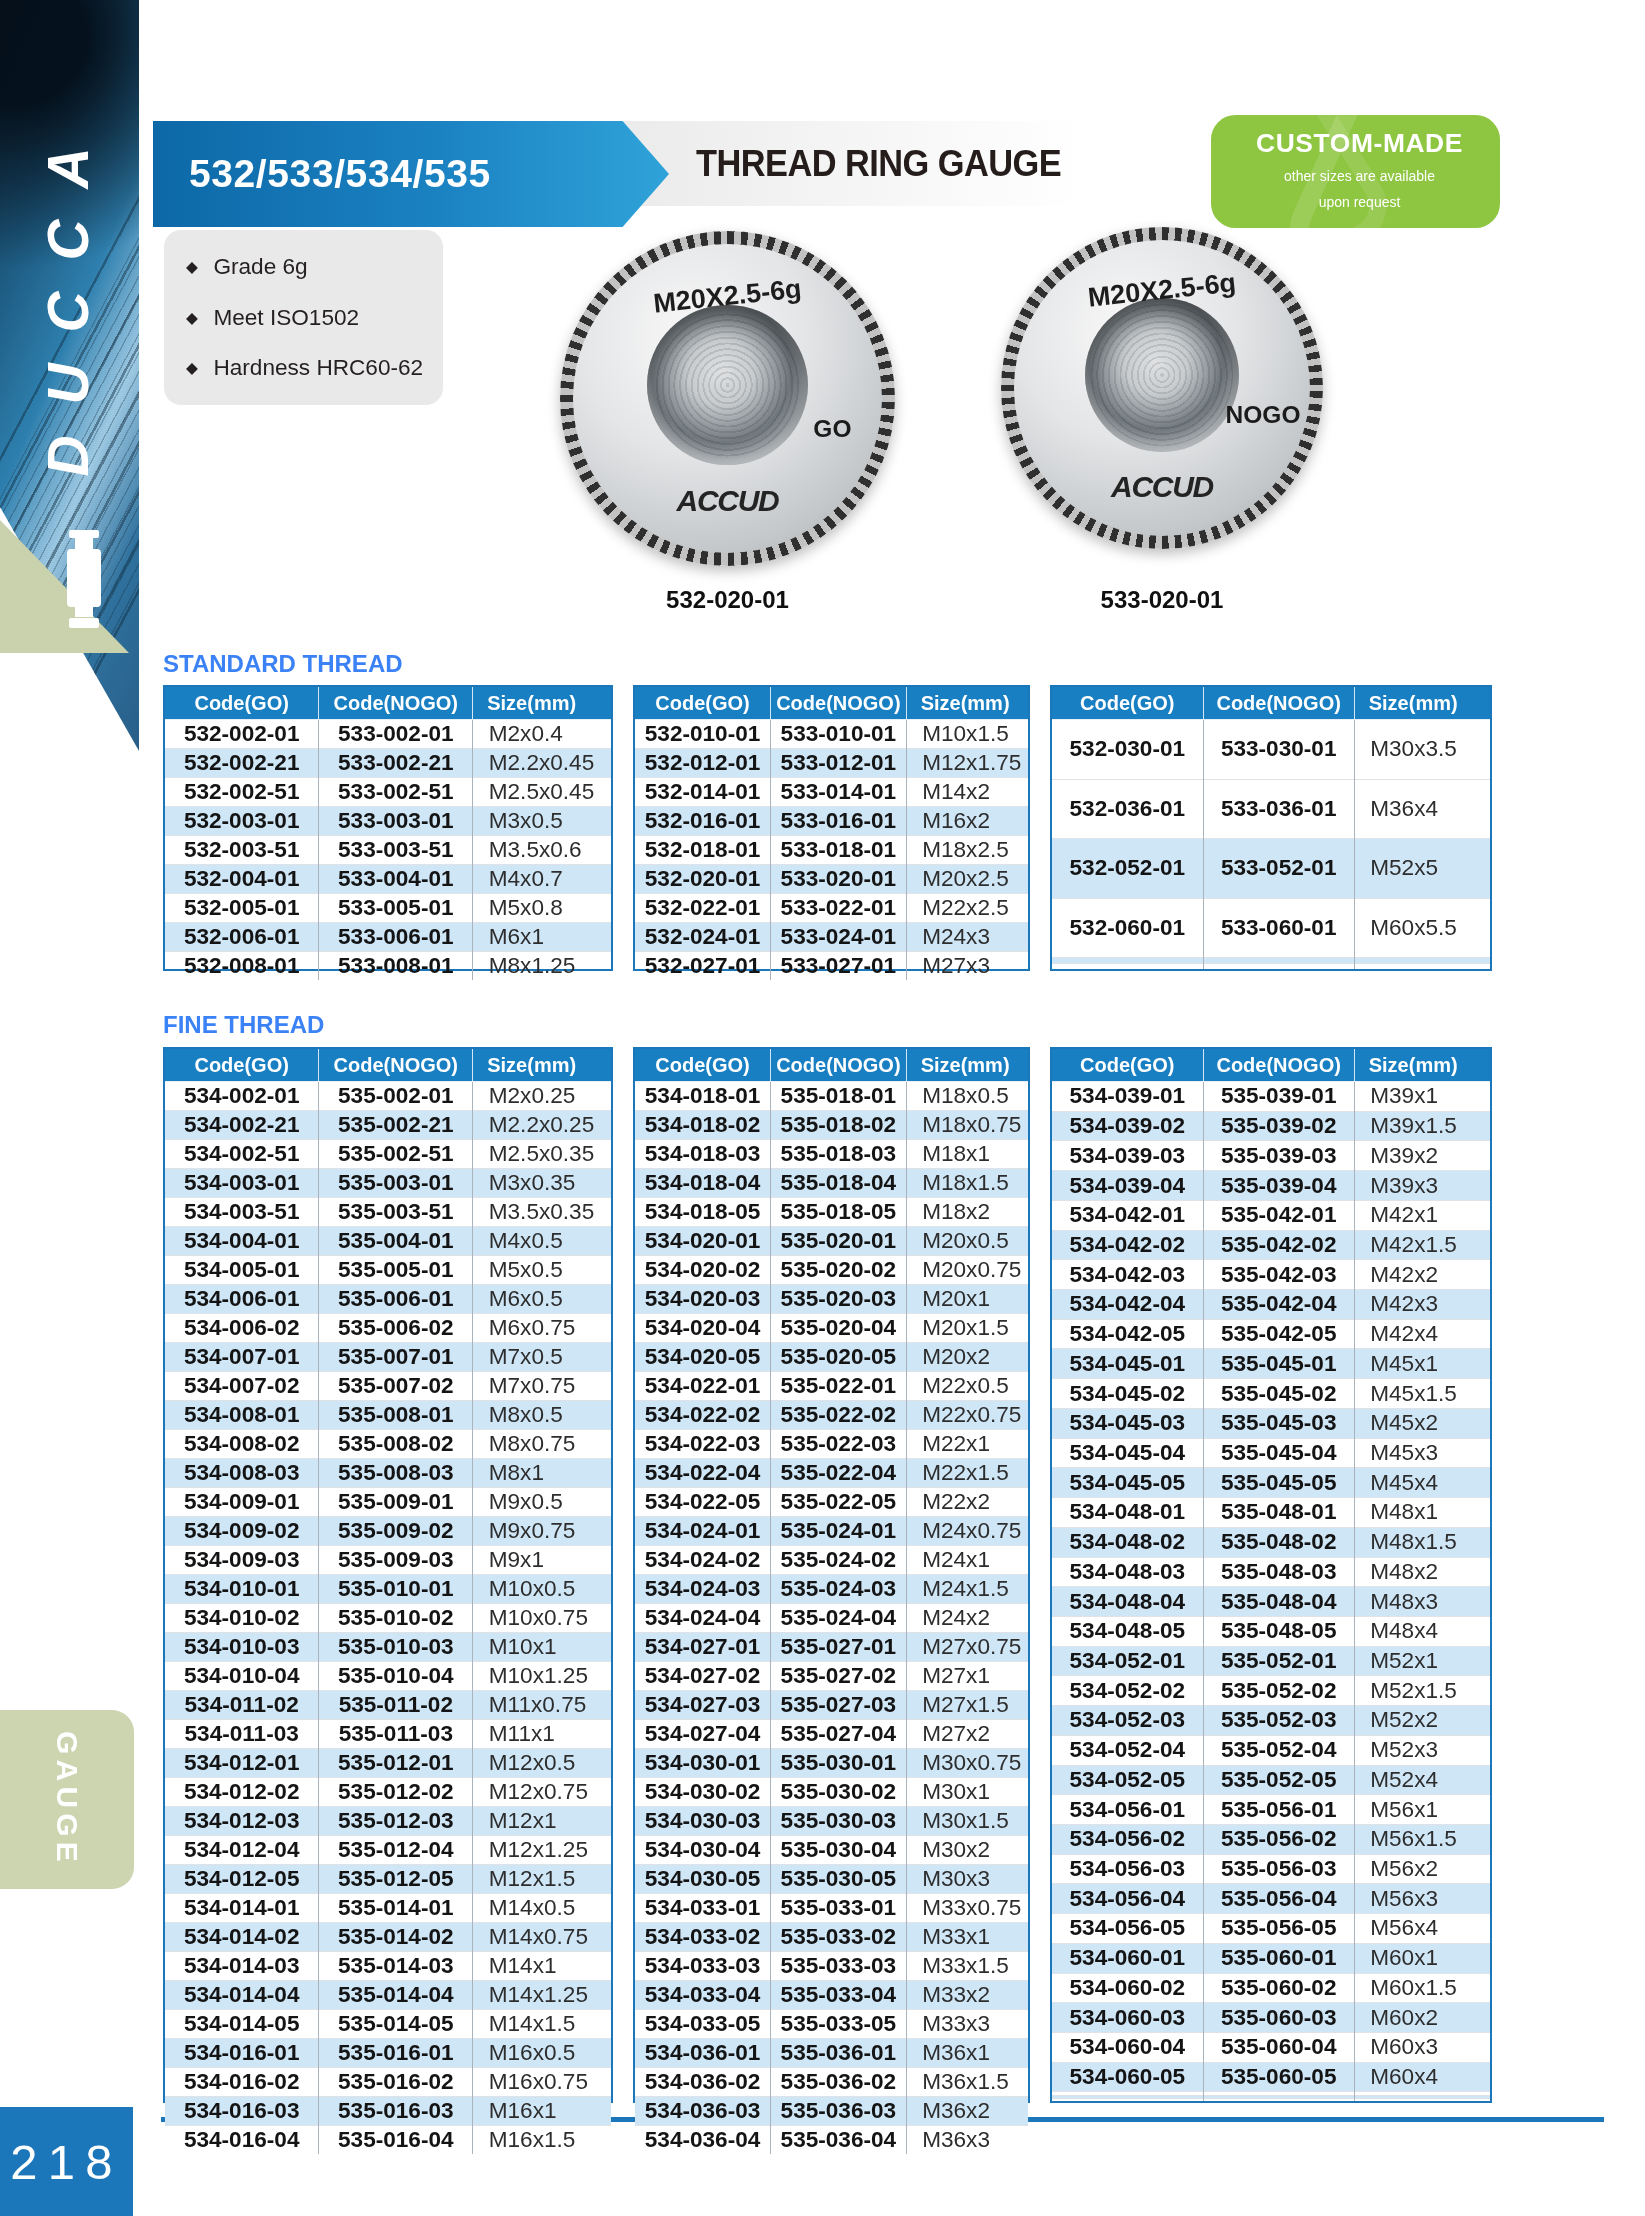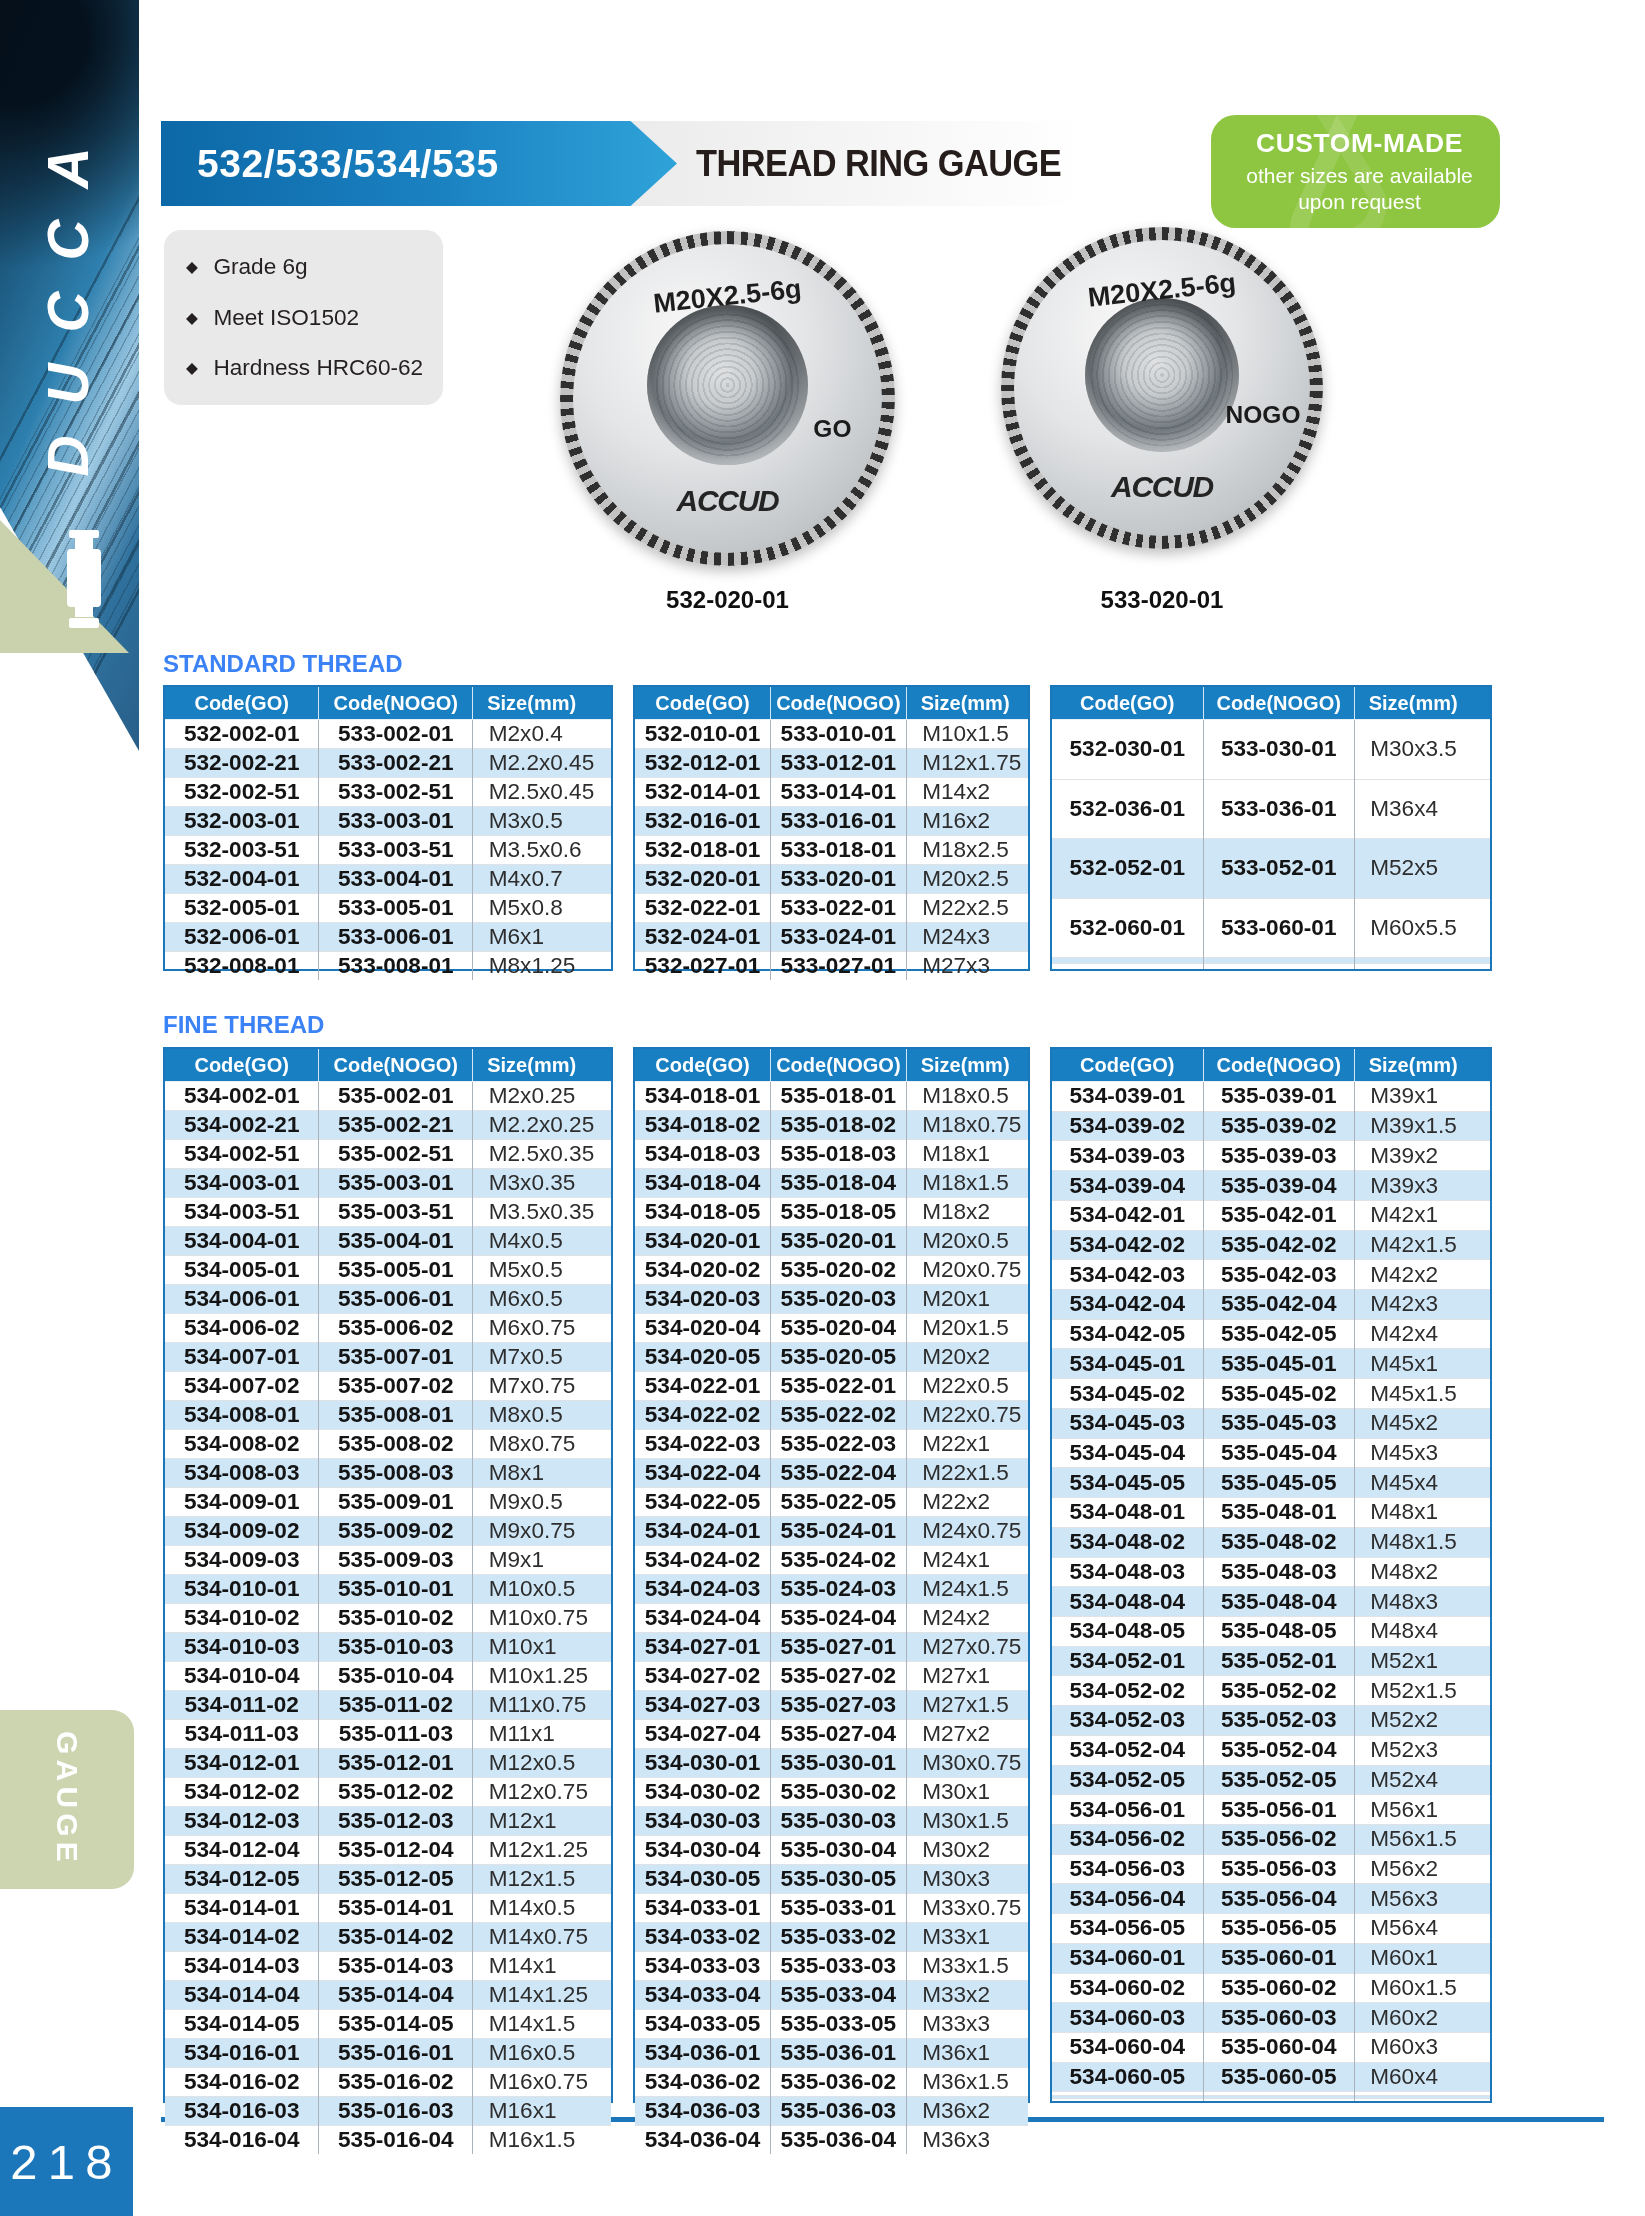--- a/index.html
+++ b/index.html
@@ -33,35 +33,35 @@
   .cat-tab{position:absolute;left:0;top:1710px;width:134px;height:179px;background:#ccd4b0;
     border-radius:0 22px 22px 0;display:flex;align-items:center;justify-content:center;}
   .cat-tab span{writing-mode:vertical-rl;color:#fff;font-weight:bold;font-size:30px;letter-spacing:5.2px;}
   .pnum{position:absolute;left:0;top:2107px;width:133px;height:109px;background:#1b76ba;
     display:flex;align-items:center;justify-content:center;color:#fff;font-size:49px;letter-spacing:10.3px;}
   .footer-rule{position:absolute;left:161px;top:2117px;width:1443px;height:5.2px;background:#1b76ba;}
 
   
   .title-band{position:absolute;left:161px;top:121px;width:922px;height:85px;
     background:linear-gradient(90deg,#dedede 0%,#e9e9e9 45%,#ffffff 100%);}
-  .banner{position:absolute;left:161px;top:121px;width:516px;height:85px;
+  .banner{position:absolute;left:153px;top:121px;width:516px;height:106px;
     clip-path:polygon(0 0,91% 0,100% 50%,91% 100%,0 100%);
     background:linear-gradient(90deg,#0d68a7 0%,#1b82c2 55%,#2fa3d9 100%);
     display:flex;align-items:center;padding-left:0;}
   .banner span{margin-left:36px;color:#fff;font-size:39px;font-weight:800;letter-spacing:0.6px;}
   .page-title{position:absolute;left:696px;top:121px;height:85px;display:flex;align-items:center;
     font-size:37px;font-weight:800;color:#241d1b;letter-spacing:-0.6px;transform:scaleX(.93);transform-origin:left center;}
   .badge{position:absolute;left:1211px;top:115px;width:281px;height:113px;border-radius:24.5px;
     background:#8ec641;overflow:hidden;color:#fff;text-align:center;padding-left:8px;}
   .badge::before{content:"";position:absolute;right:-32px;top:-39px;width:181px;height:193px;
     border:19.3px solid rgba(255,255,255,.13);border-radius:45px;transform:rotate(24deg);}
   .badge::after{content:"";position:absolute;left:-26px;bottom:-52px;width:142px;height:168px;
     border:17px solid rgba(255,255,255,.10);border-radius:39px;transform:rotate(-32deg);}
   .badge .bt{margin-top:13px;font-size:26.4px;font-weight:bold;letter-spacing:0.6px;position:relative;z-index:1;}
-  .badge .bs{font-size:21px;line-height:26px;margin-top:3.9px;position:relative;z-index:1;}
+  .badge .bs{font-size:14px;line-height:26px;margin-top:3.9px;position:relative;z-index:1;}
 
   
   .features{position:absolute;left:164px;top:230px;width:279px;height:175px;background:#e9e9e9;
     border-radius:17px;display:flex;flex-direction:column;justify-content:space-evenly;padding-left:22px;box-sizing:border-box;}
   .feat{display:flex;align-items:center;gap:15.5px;}
   .feat .dia{font-size:15.5px;color:#241f20;}
   .feat .ftxt{font-size:22.6px;color:#241f20;}
 
   
   .ring{position:absolute;border-radius:50%;

